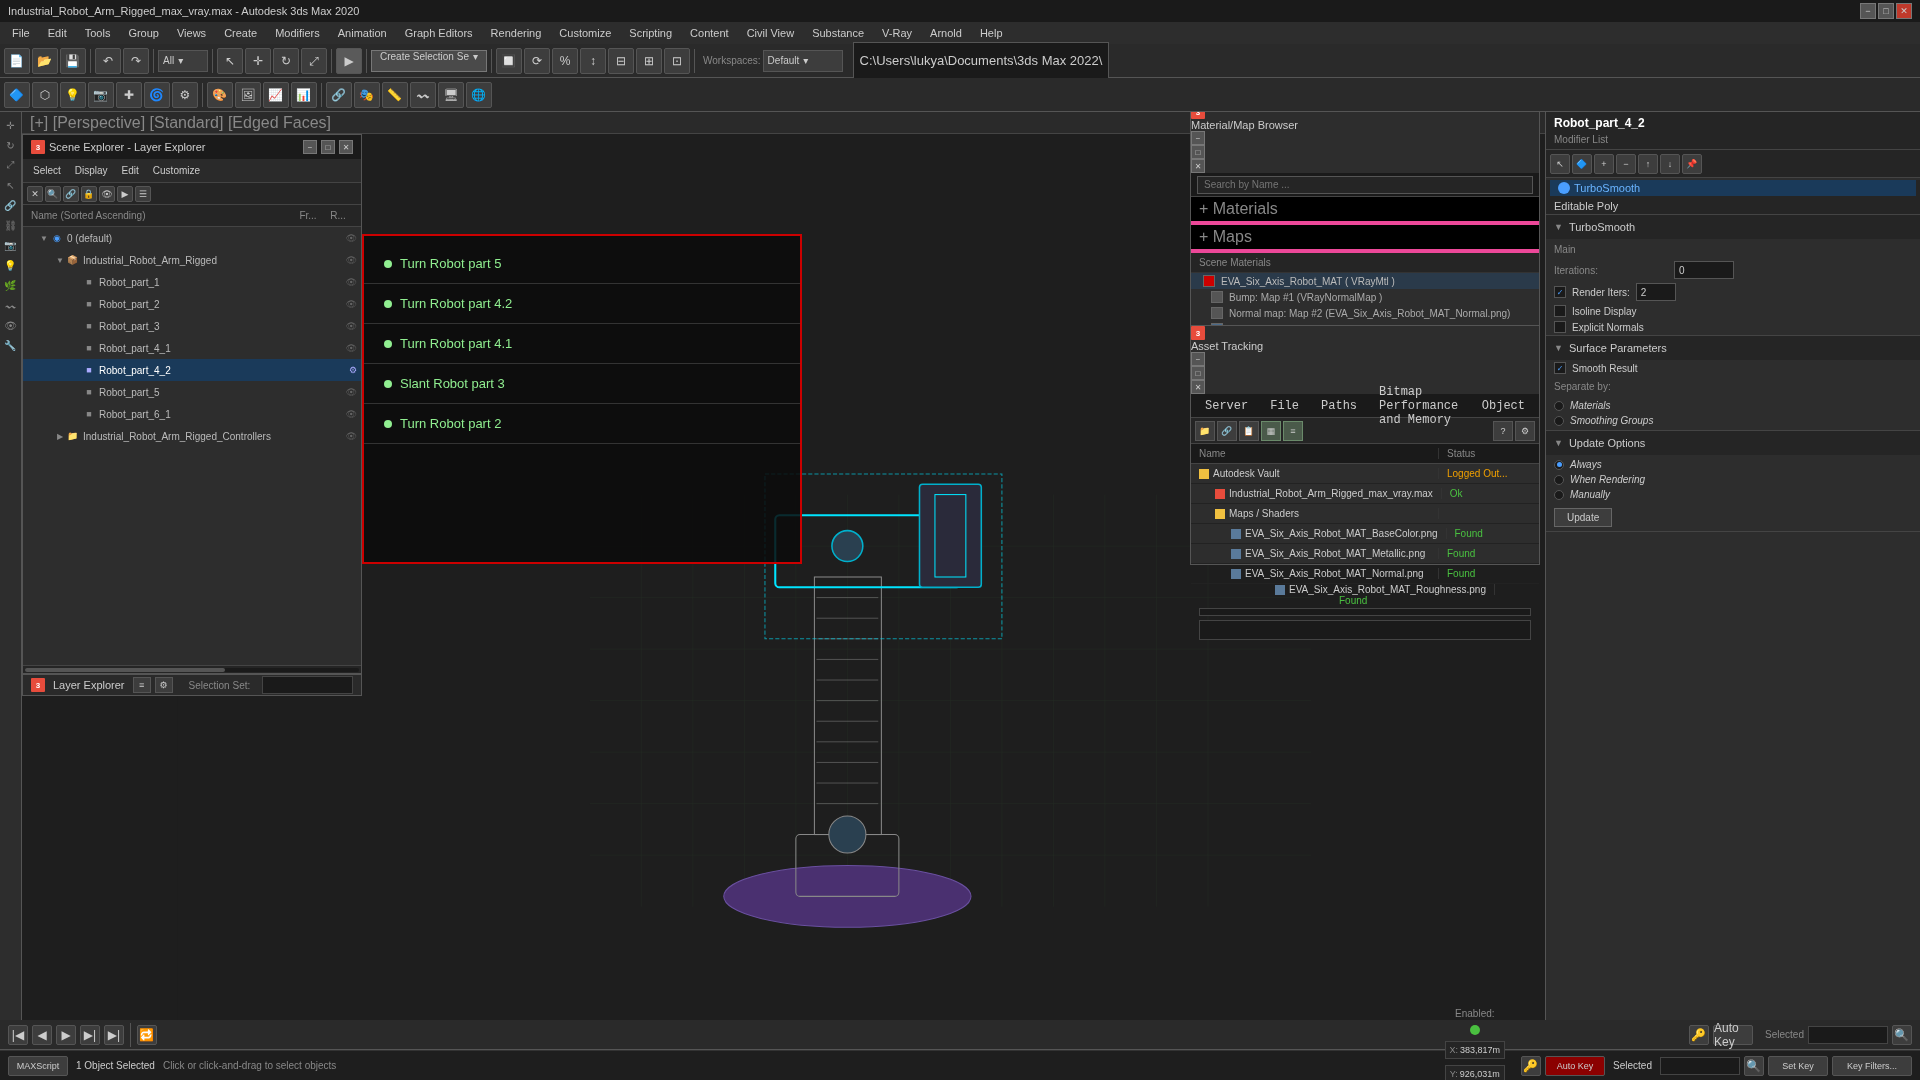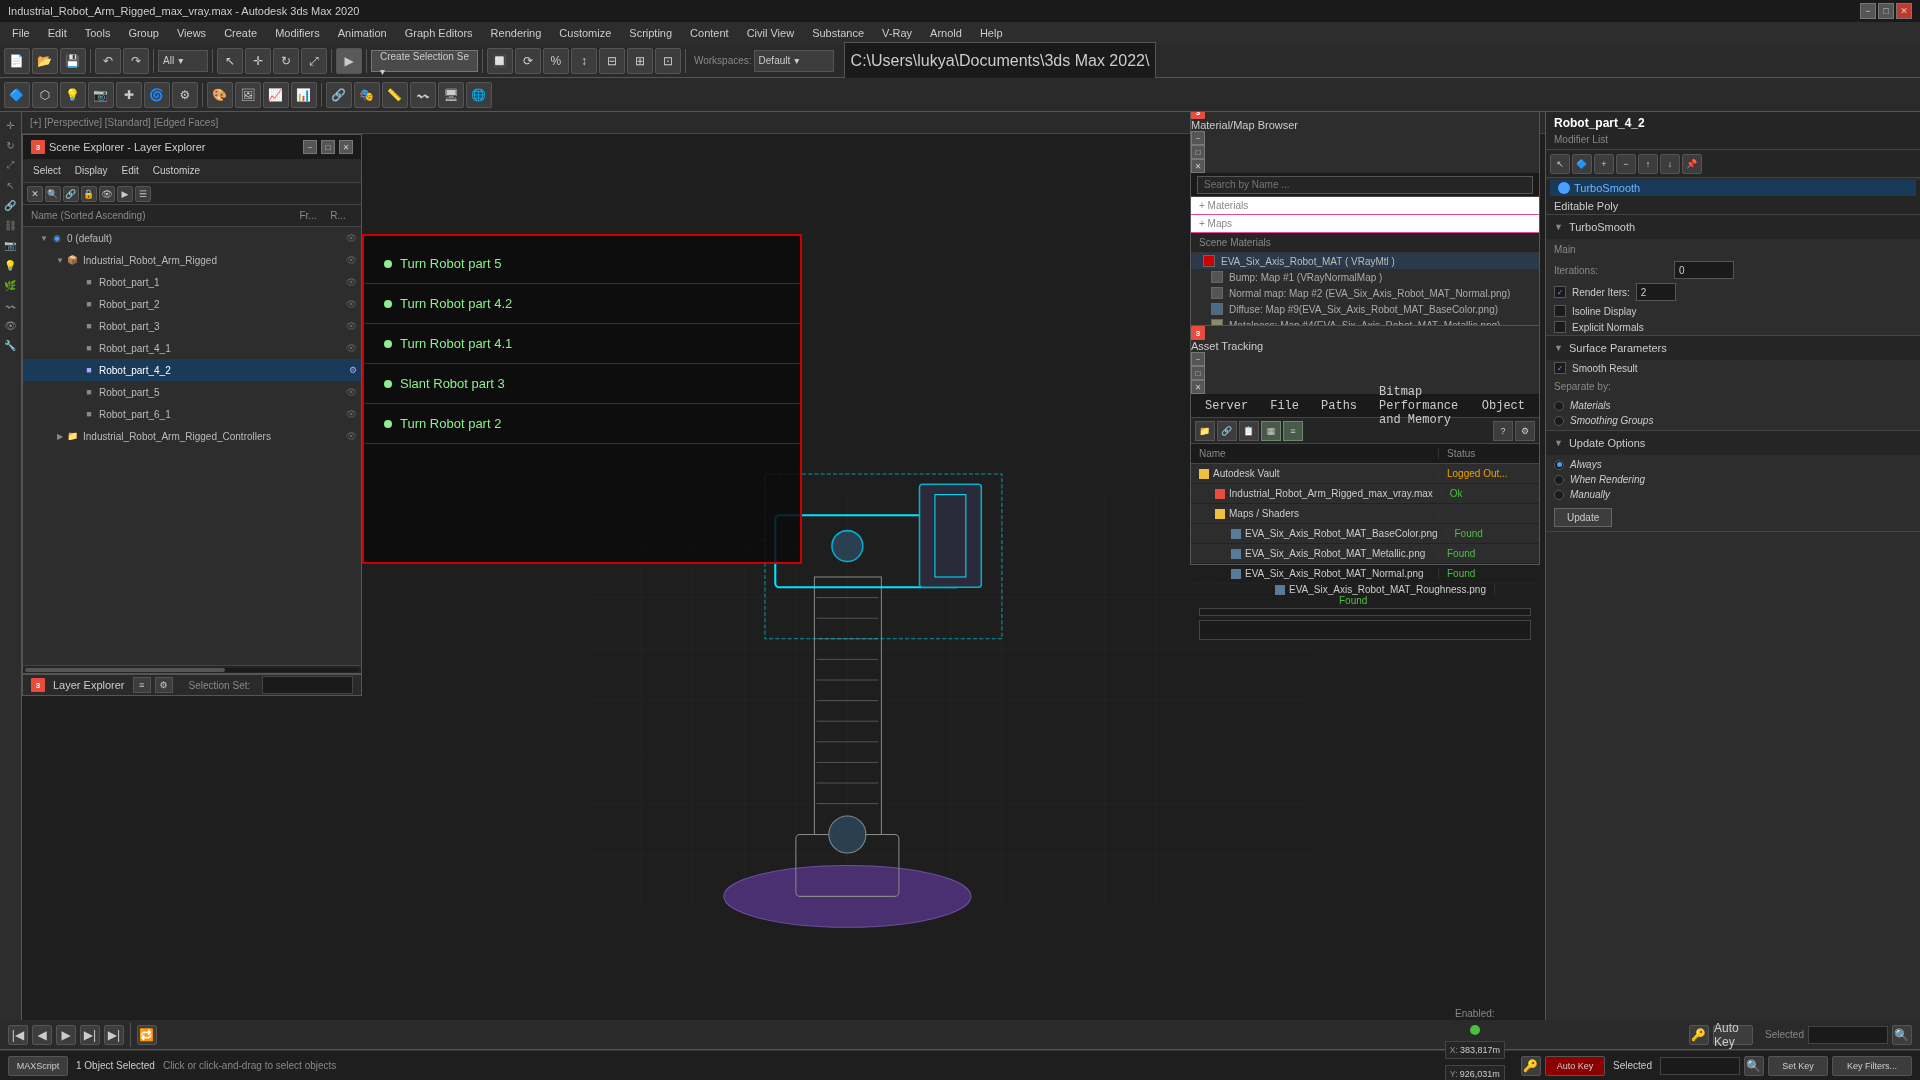--- a/index.html
+++ b/index.html
@@ -123,28 +123,27 @@
       height: 22px;
       background: #4a4a4a;
       border: 1px solid #777;
       color: #ccc;
       font-size: 10px;
       padding: 0 8px;
       cursor: pointer;
       display: flex;
       align-items: flex-start;
       gap: 4px;
-      flex-direction: column;
     }
     .path-bar {
       height: 38px;
       background: #1a1a1a;
       border: 1px solid #555;
       color: #ccc;
-      font-size: 16px;
+      font-size: 13px;
       padding: 0 6px;
       display: flex;
       align-items: center;
       min-width: 200px;
       margin-left: 8px;
     }
 
     
     #second-toolbar {
       width: 100%;
@@ -192,21 +191,21 @@
     #viewport-info {
       position: absolute;
       top: 112px;
       left: 22px;
       right: 0;
       height: 22px;
       background: #2a2a2a;
       display: flex;
       align-items: center;
       padding: 0 8px;
-      font-size: 10px;
+      font-size: 16px;
       color: #888;
       border-bottom: 1px solid #444;
       z-index: 40;
     }
 
     
     #stats-bar {
       position: absolute;
       top: 134px;
       left: 22px;
@@ -717,24 +716,24 @@
       flex: 1;
       height: 18px;
       background: #252525;
       border: 1px solid #555;
       color: #ccc;
       font-size: 10px;
       padding: 0 6px;
     }
     .mat-section {
       padding: 3px 8px;
-      font-size: 10px;
+      font-size: 16px;
       color: #888;
-      background: #ffffff;
-      border-bottom: 1px solid #ec4899;
+      background: #000000;
+      border-bottom: 4px solid #ec4899;
       cursor: pointer;
     }
     .mat-item {
       padding: 2px 12px;
       font-size: 10px;
       color: #bbb;
       display: flex;
       align-items: center;
       gap: 6px;
     }

